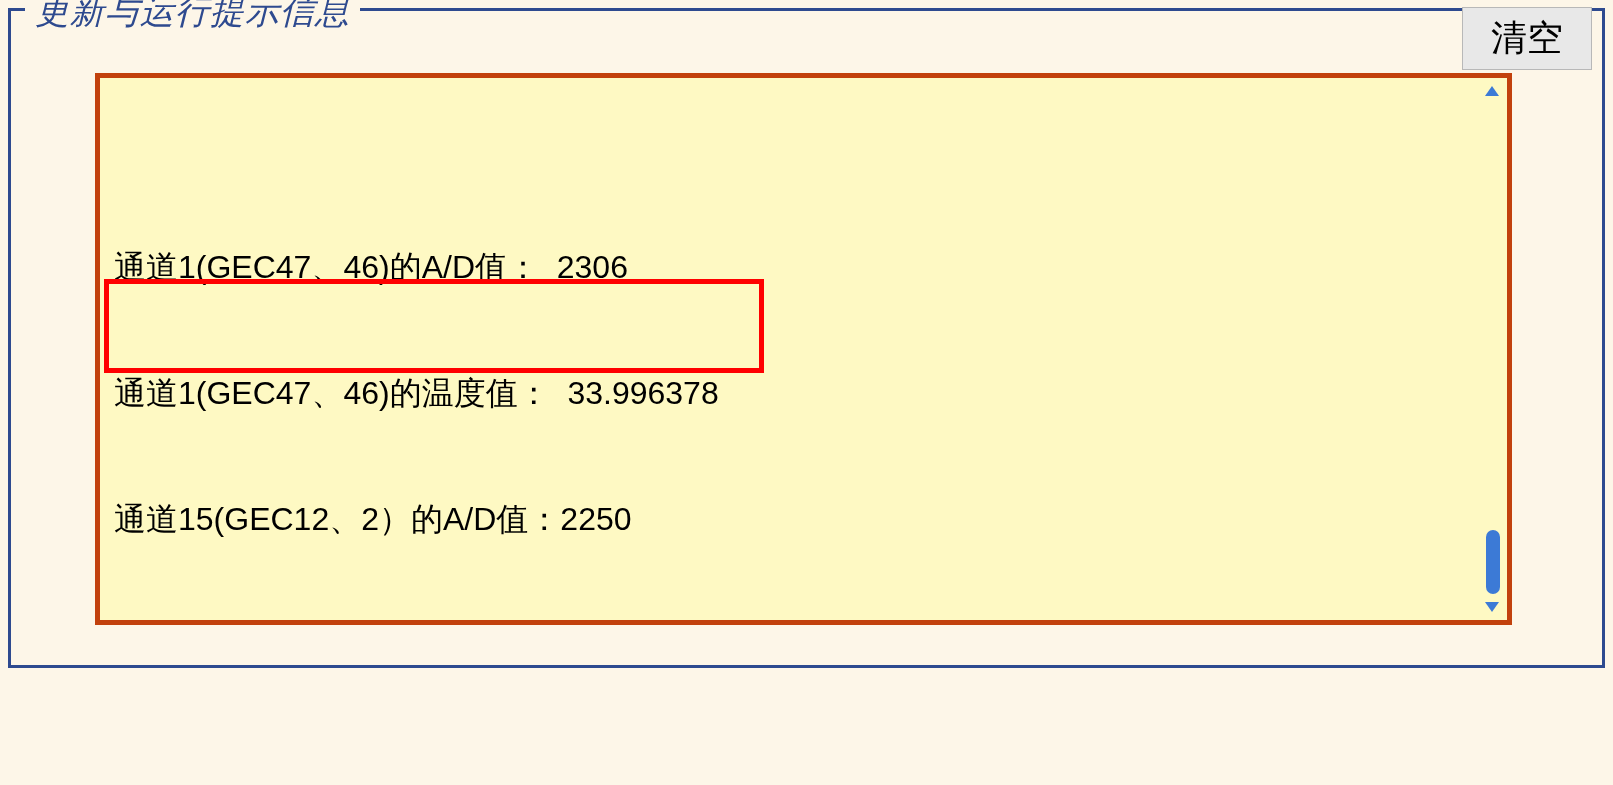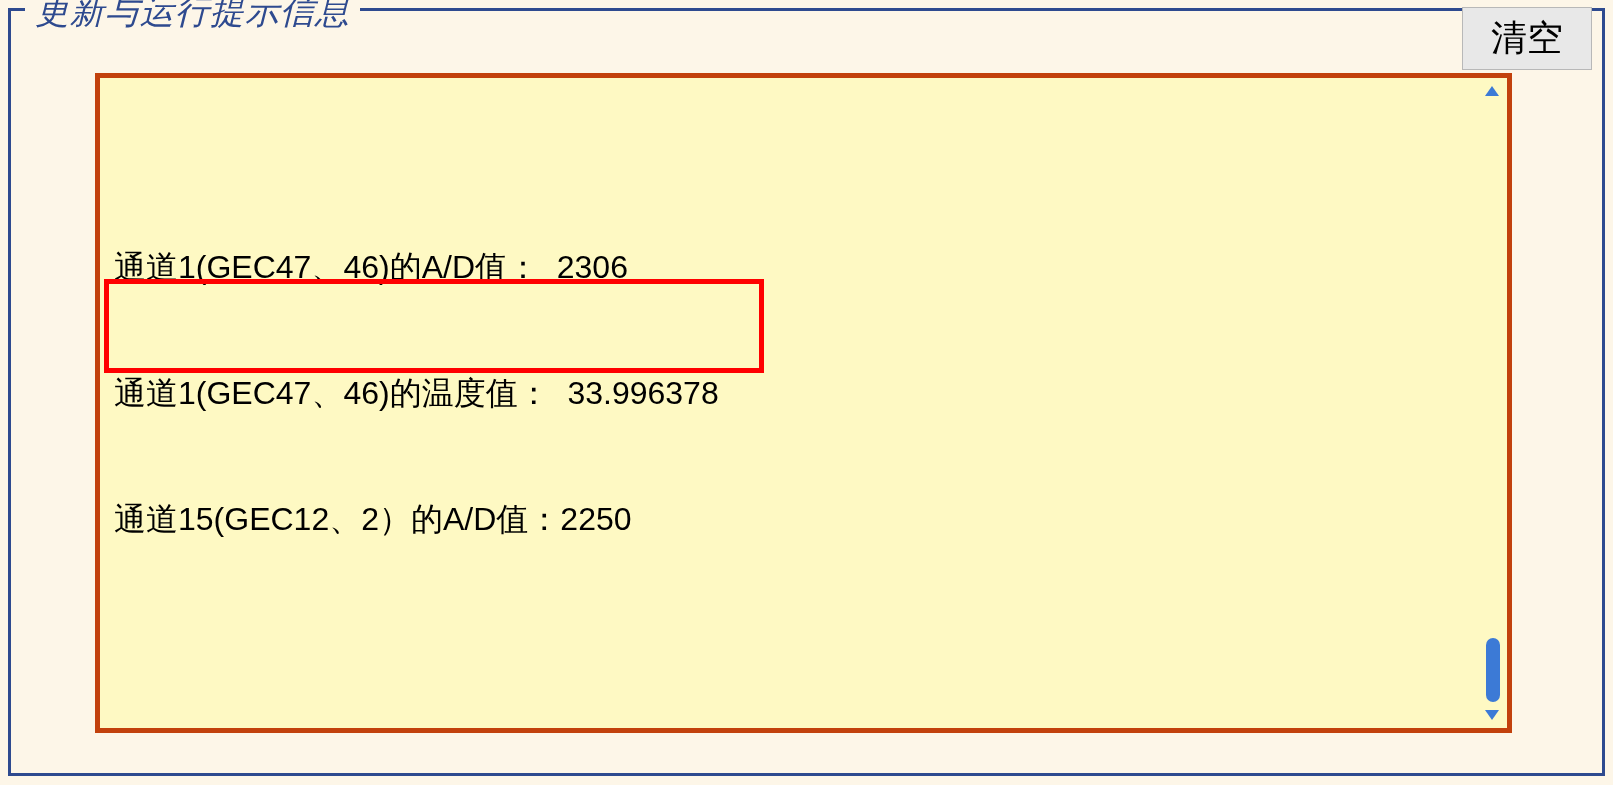--- a/index.html
+++ b/index.html
@@ -12,21 +12,21 @@
       font-family: "Microsoft YaHei", "SimSun", sans-serif;
       width: 1613px;
       height: 785px;
       overflow: hidden;
     }
     .fieldset-container {
       position: relative;
       margin: 8px;
       border: 3px solid #2e4a8f;
       background: #fdf6e8;
-      height: 768px;
+      height: 660px;
     }
     .fieldset-legend {
       position: absolute;
       top: -22px;
       left: 14px;
       background: #fdf6e8;
       color: #2e4a8f;
       font-style: italic;
       font-weight: 500;
       font-size: 34px;

